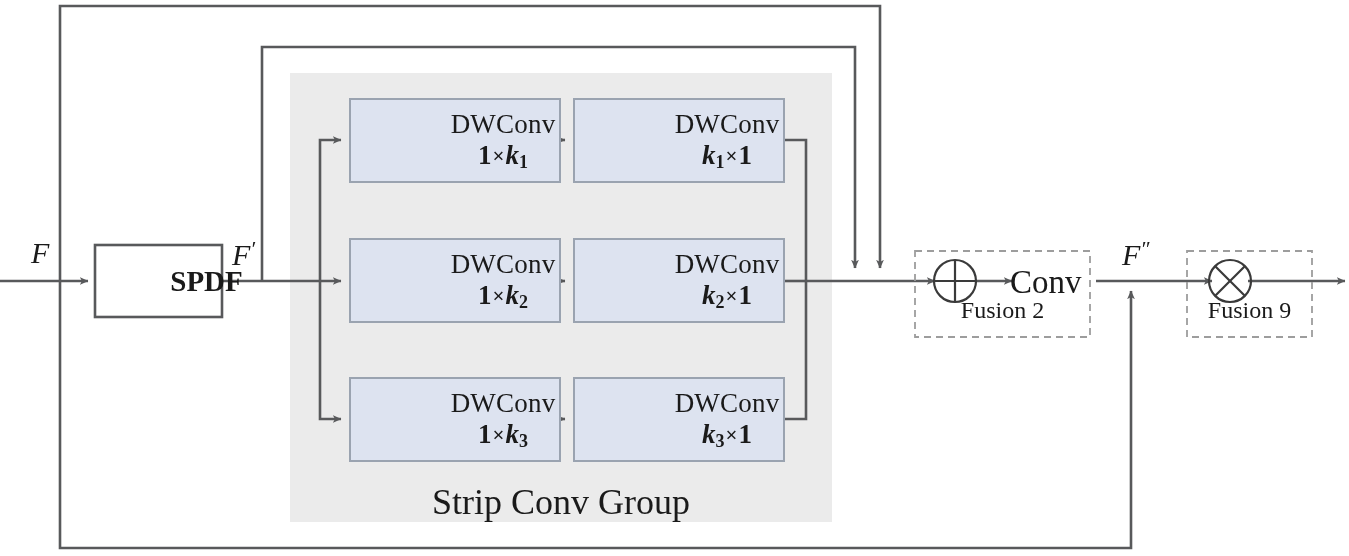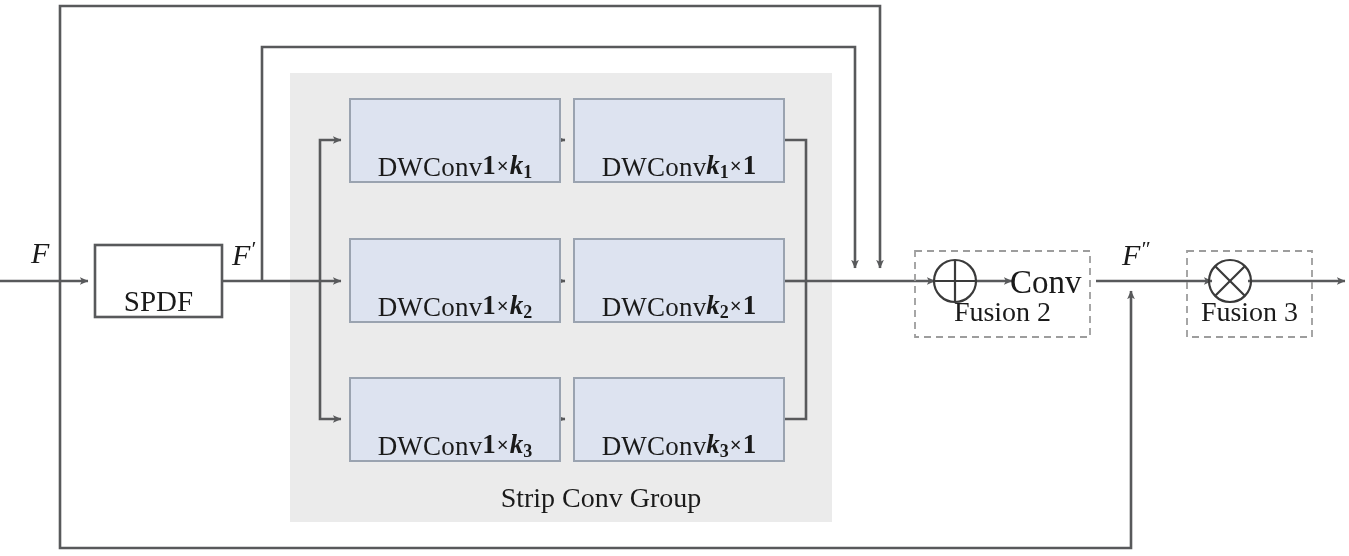--- a/index.html
+++ b/index.html
@@ -1,31 +1,31 @@
 <!DOCTYPE html>
 <html><head>
 <meta charset="utf-8">
 <style>
   html,body{margin:0;padding:0;background:#ffffff;}
   body{width:1349px;height:556px;position:relative;overflow:hidden;
        font-family:"Liberation Serif","DejaVu Serif",serif;color:#1a1a1a;}
   #canvas{position:absolute;left:0;top:0;width:1349px;height:556px;}
   .lbl{position:absolute;white-space:nowrap;line-height:1;}
-  .box-text{position:absolute;display:flex;flex-direction:row;
-            align-items:flex-end;justify-content:center;text-align:center;
-            line-height:1.12;white-space:nowrap;}
+  .box-text{position:absolute;display:flex;flex-direction:column;
+            align-items:center;justify-content:center;text-align:center;
+            line-height:1.12;white-space:nowrap;margin-left:48px;}
   .conv-name{font-size:27px;letter-spacing:.2px;}
   .conv-sub{font-size:27px;font-weight:bold;}
   .ital{font-style:italic;}
   .sub{font-size:18px;vertical-align:-4px;}
   .times{font-size:21px;vertical-align:1px;padding:0 1px;}
   .var{font-style:italic;font-size:30px;}
   .prime{font-style:italic;font-size:22px;vertical-align:9px;letter-spacing:-1px;}
-  .grouplbl{font-size:28px;margin-left:40px;}
-  .fuslbl{font-size:28px;}
+  .grouplbl{font-size:36px;}
+  .fuslbl{font-size:24px;}
   .convlbl{font-size:33px;}
 </style>
 </head>
 <body>
 
 <svg id="canvas" viewBox="0 0 1349 556">
   <defs>
     <marker id="ah" markerWidth="9" markerHeight="9" refX="8.2" refY="4.5" orient="auto" markerUnits="userSpaceOnUse">
       <path d="M0,0.6 L8.6,4.5 L0,8.4 L2.2,4.5 Z" fill="#58595b"></path>
     </marker>
@@ -94,21 +94,21 @@
     <circle cx="1230" cy="281" r="21"></circle>
     <line x1="1215.2" y1="266.2" x2="1244.8" y2="295.8"></line>
     <line x1="1244.8" y1="266.2" x2="1215.2" y2="295.8"></line>
   </g>
 </svg>
 
 <div class="lbl var" style="left:31px;top:238px;">
   <span class="ital">F</span>
 </div>
 
-<div class="box-text" style="left:95px;top:245px;width:127px;height:72px;">
+<div class="box-text" style="left:95px;top:245px;width:127px;height:72px;font-weight:bold;">
   <span style="font-size:29px;">SPDF</span>
 </div>
 
 <div class="lbl" style="left:232px;top:238px;">
   <span class="var ital">F</span><span class="prime">′</span>
 </div>
 
 <div class="lbl" style="left:1122px;top:238px;">
   <span class="var ital">F</span><span class="prime">″</span>
 </div>
@@ -146,14 +146,14 @@
 
 <div class="lbl convlbl" style="left:1010px;top:266px;">
   <span>Conv</span>
 </div>
 
 <div class="lbl fuslbl" style="left:915px;top:298px;width:175px;text-align:center;">
   <span>Fusion 2</span>
 </div>
 
 <div class="lbl fuslbl" style="left:1187px;top:298px;width:125px;text-align:center;">
-  <span>Fusion 3</span>
+  <span>Fusion 9</span>
 </div>
 
 </body></html>

